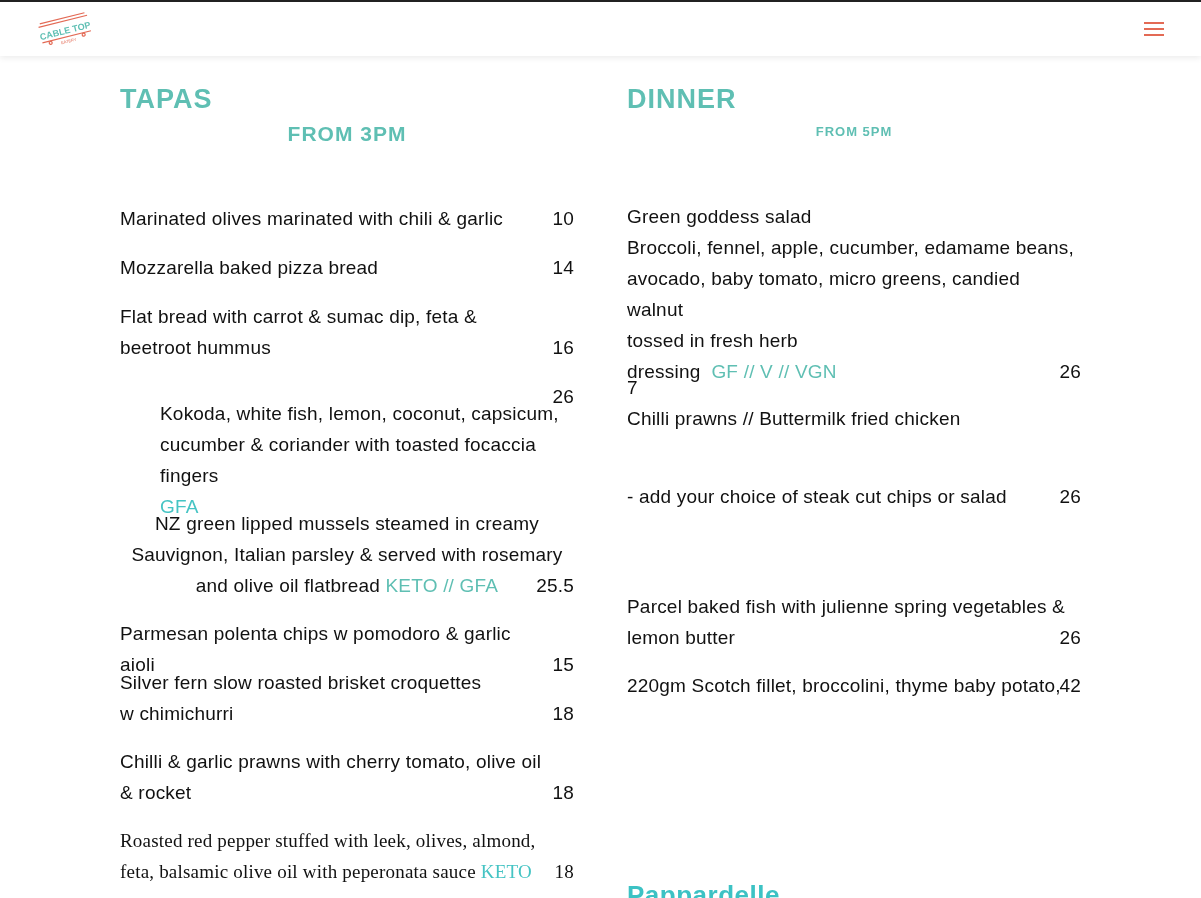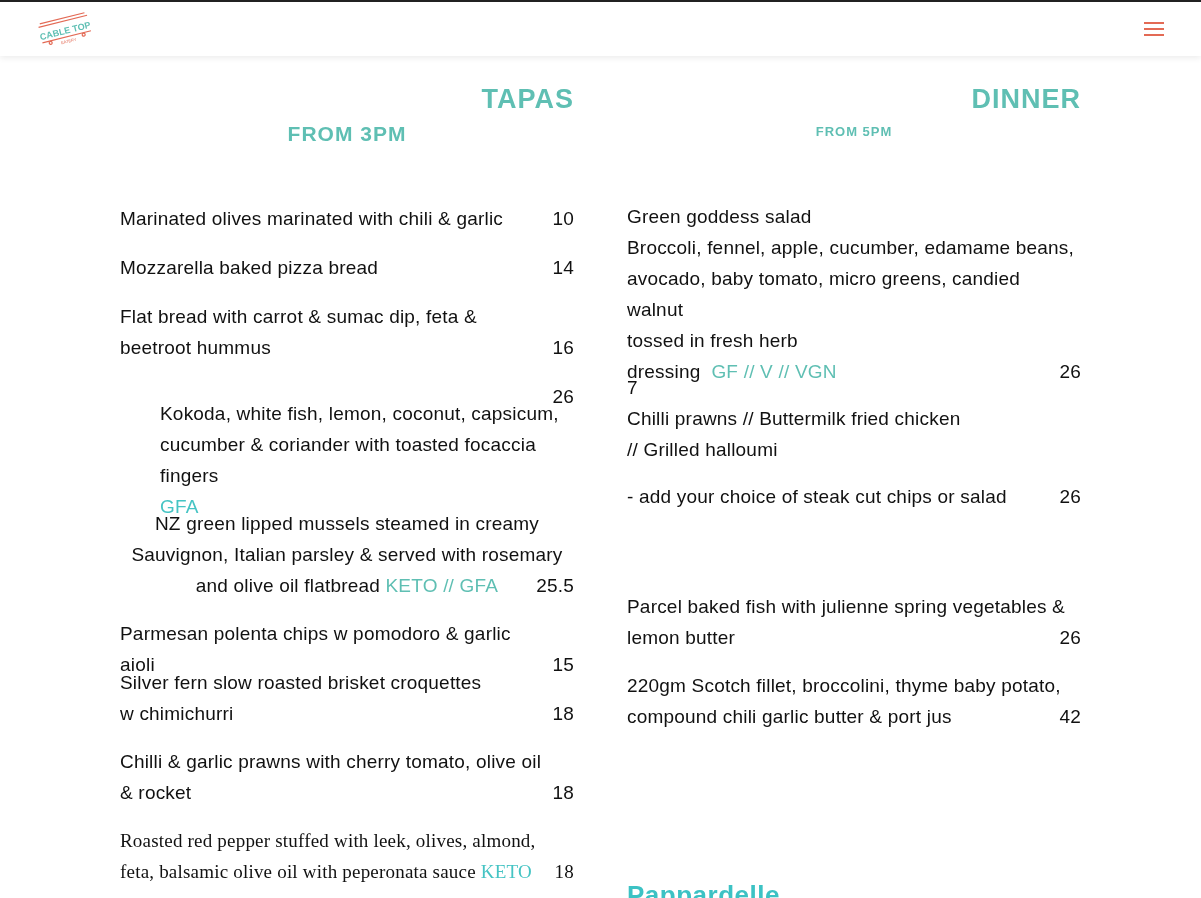--- a/index.html
+++ b/index.html
@@ -28,21 +28,21 @@
     }
     .hamburger span:nth-child(1) { top: 0; }
     .hamburger span:nth-child(2) { top: 6px; }
     .hamburger span:nth-child(3) { top: 12px; }
 
     .col { position: absolute; top: 56px; }
     .col-left { left: 120px; width: 454px; }
     .col-right { left: 627px; width: 454px; }
 
     .sec-title {
-      text-align: right; color: #5fbfb3; font-weight: bold; letter-spacing: 1px;
+      text-align: left; color: #5fbfb3; font-weight: bold; letter-spacing: 1px;
       font-size: 27px; margin: 0; position: absolute; width: 100%;
     }
     .sec-sub {
       text-align: center; color: #5fbfb3; font-weight: bold; letter-spacing: 1px;
       font-size: 21px; margin: 0; position: absolute; width: 100%;
     }
     .col-left .sec-title { top: 28px; left: 0; }
     .col-left .sec-sub { top: 66px; left: 0; }
     .col-right .sec-title { top: 28px; left: 0; }
     .col-right .sec-sub { top: 68px; left: 0; font-size: 13px; }
@@ -139,31 +139,29 @@
     <div>Green goddess salad</div>
     <div>Broccoli, fennel, apple, cucumber, edamame beans,</div>
     <div>avocado, baby tomato, micro greens, candied walnut</div>
     <div>tossed in fresh herb</div>
     <div><span>dressing</span>&nbsp; <span class="tag2">GF // V // VGN</span></div>
     <span class="price">26</span>
   </div>
   <div class="item" style="top:316px;">
     <div>7</div>
     <div>Chilli prawns // Buttermilk fried chicken</div>
-    <div>// Grilled halloumi</div>
   </div>
   <div class="item" style="top:425px;">
     <div>- add your choice of steak cut chips or salad</div>
     <span class="price">26</span>
   </div>
   <div class="item" style="top:535px;">
     <div>Parcel baked fish with julienne spring vegetables &amp;</div>
     <div>lemon butter</div>
     <span class="price">26</span>
   </div>
   <div class="item" style="top:614px;">
     <div>220gm Scotch fillet, broccolini, thyme baby potato,</div>
-    <div>compound chili garlic butter &amp; port jus</div>
     <span class="price">42</span>
   </div>
 </section>
 
 <div class="bottom-heading">Pappardelle</div>
 
 </body></html>

